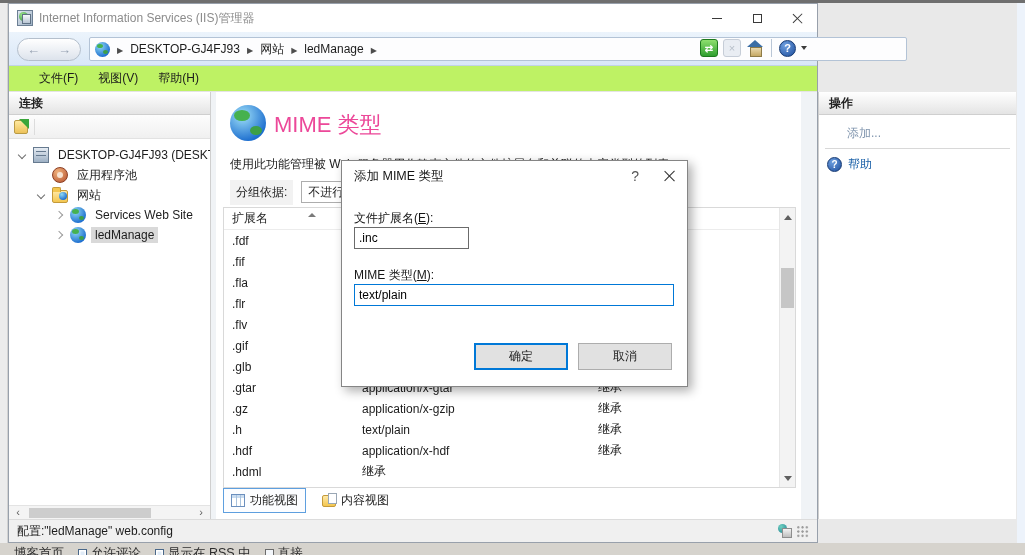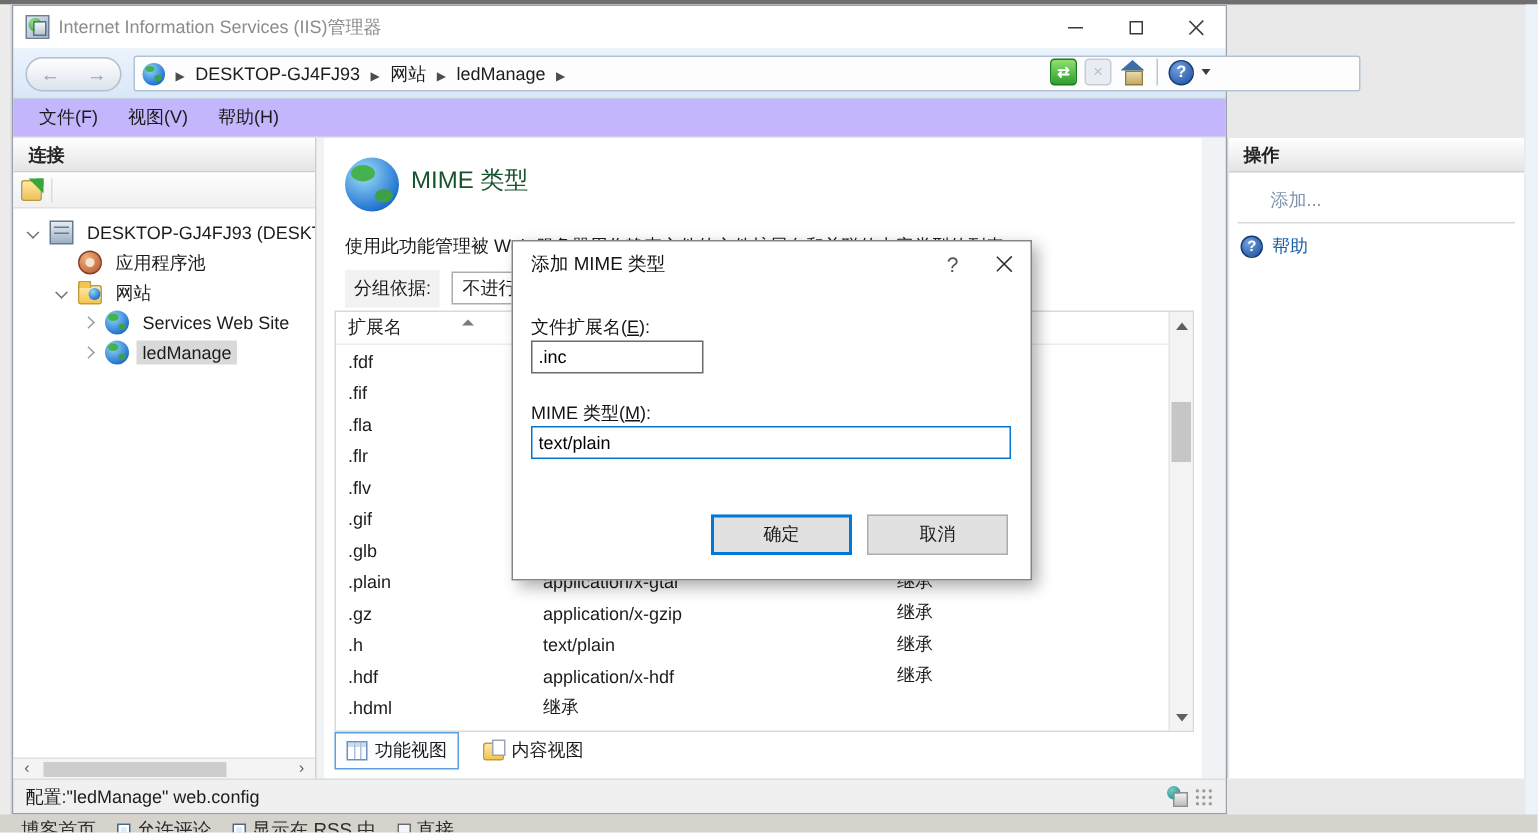--- a/index.html
+++ b/index.html
@@ -45,21 +45,21 @@
   .ic-sync { width:18px; height:18px; border-radius:3px; background:linear-gradient(#8ee06e,#2f9e2f); border:1px solid #1d7a1d; color:#fff; font-size:10px; font-weight:bold; display:flex; align-items:center; justify-content:center; }
   .ic-xgray { width:18px; height:18px; border-radius:3px; background:#e9edf3; border:1px solid #c6cdd7; color:#b7bfc9; font-size:11px; display:flex; align-items:center; justify-content:center; }
   .ic-home { width:18px; height:18px; position:relative; }
   .ic-home::before { content:""; position:absolute; left:1px; top:1px; width:0; height:0; border-left:8px solid transparent; border-right:8px solid transparent; border-bottom:7px solid #3b6ea5; }
   .ic-home::after { content:""; position:absolute; left:4px; top:8px; width:10px; height:8px; background:linear-gradient(#ead9ae,#c6a964); border:1px solid #8e7b47; }
   .addr-divider { width:1px; height:18px; background:#b9c6d6; margin:0 2px; }
   .ic-help { width:17px; height:17px; border-radius:50%; background:radial-gradient(circle at 35% 30%,#6fa0e0,#1c4c9b); border:1px solid #163a73; color:#fff; font-size:11px; font-weight:bold; display:flex; align-items:center; justify-content:center; }
   .caret-down { width:0; height:0; border-left:3.5px solid transparent; border-right:3.5px solid transparent; border-top:4px solid #3c3c3c; }
 
   
-  .menubar { position:absolute; left:0; top:62px; right:0; height:26px; background:#c4b5fd; border-bottom:1px solid #e4e4e4; display:flex; align-items:center; padding-left:7px; }
+  .menubar { position:absolute; left:0; top:62px; right:0; height:26px; background:#bef264; border-bottom:1px solid #e4e4e4; display:flex; align-items:center; padding-left:20px; }
   .menu-item { padding:4px 10px; color:#1c1c1c; }
 
   
   .content-bg { position:absolute; left:0; top:88px; right:0; bottom:23px; background:#f0f3f6; }
 
   
   .panel-hdr { height:23px; background:linear-gradient(#ffffff,#e4e4e4); border-bottom:1px solid #cfcfcf; display:flex; align-items:center; padding-left:10px; font-weight:bold; color:#222; }
   .connections { position:absolute; left:0; top:88px; width:202px; bottom:23px; background:#fff; border-right:1px solid #cfcfcf; }
   .conn-toolbar { height:24px; background:linear-gradient(#fdfdfd,#f0f0f0); border-bottom:1px solid #e2e2e2; display:flex; align-items:center; padding-left:5px; }
   .ic-newconn { width:14px; height:14px; background:linear-gradient(#ffe9a0,#edc25a); border:1px solid #b99b45; border-radius:2px; position:relative; }
@@ -88,21 +88,21 @@
   .hscroll { position:absolute; left:0; right:0; bottom:0; height:14px; background:#f4f4f4; border-top:1px solid #e3e3e3; }
   .hscroll .arr { position:absolute; top:0; width:14px; height:13px; color:#5f5f5f; font-size:11px; line-height:13px; text-align:center; }
   .hscroll .arr.left { left:2px; } .hscroll .arr.right { right:2px; }
   .hscroll .thumb { position:absolute; left:20px; top:2px; width:122px; height:10px; background:#cdcdcd; }
 
   
   .main { position:absolute; left:207px; top:88px; width:585px; bottom:23px; background:#fff; }
   .big-globe { position:absolute; left:14px; top:13px; width:36px; height:36px; border-radius:50%; background:radial-gradient(circle at 35% 30%,#9fe0f8,#1d6ecf 75%); }
   .big-globe::before { content:""; position:absolute; left:4px; top:5px; width:16px; height:11px; border-radius:50%; background:#46b14f; }
   .big-globe::after { content:""; position:absolute; right:4px; bottom:6px; width:12px; height:9px; border-radius:50%; background:#3da047; }
-  .feature-title { position:absolute; left:58px; top:18px; font-size:16px; color:#14532d; }
+  .feature-title { position:absolute; left:58px; top:18px; font-size:22px; color:#ec4899; }
   .feature-desc { position:absolute; left:14px; top:64px; right:10px; font-size:12px; color:#1a1a1a; }
   .groupby { position:absolute; left:14px; top:88px; height:24px; display:flex; align-items:center; }
   .groupby-label { color:#1a1a1a; margin-right:8px; background:#f2f2f2; padding:4px 6px; }
   .dropdown { width:170px; height:22px; border:1px solid #adadad; background:#fff; display:flex; align-items:center; justify-content:space-between; padding:0 6px; }
 
   .mime-table { position:absolute; left:7px; top:115px; width:573px; height:281px; border:1px solid #d9d9d9; background:#fff; overflow:hidden; }
   .thead { position:relative; height:22px; border-bottom:1px solid #ececec; display:grid; grid-template-columns:130px 236px 1fr; align-items:center; }
   .thead .th { padding-left:8px; border-right:1px solid #f0f0f0; height:100%; display:flex; align-items:center; }
   .sort-up { position:absolute; left:84px; top:5px; width:0; height:0; border-left:4px solid transparent; border-right:4px solid transparent; border-bottom:4px solid #7a7a7a; }
   .tbody { position:absolute; left:0; top:22px; right:16px; bottom:0; }
@@ -296,21 +296,21 @@
     <div class="td">.gif</div>
     <div class="td"></div>
     <div class="td"></div>
   </div>
           <div class="trow">
     <div class="td">.glb</div>
     <div class="td"></div>
     <div class="td"></div>
   </div>
           <div class="trow">
-    <div class="td">.plain</div>
+    <div class="td">.gtar</div>
     <div class="td">application/x-gtar</div>
     <div class="td">继承</div>
   </div>
           <div class="trow">
     <div class="td">.gz</div>
     <div class="td">application/x-gzip</div>
     <div class="td">继承</div>
   </div>
           <div class="trow">
     <div class="td">.h</div>

